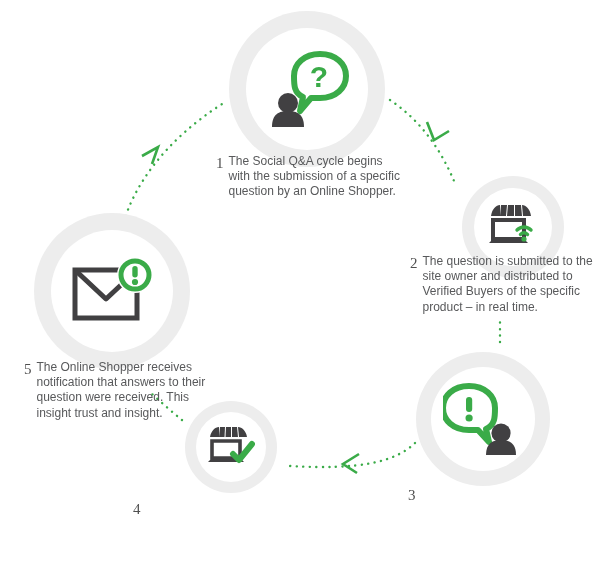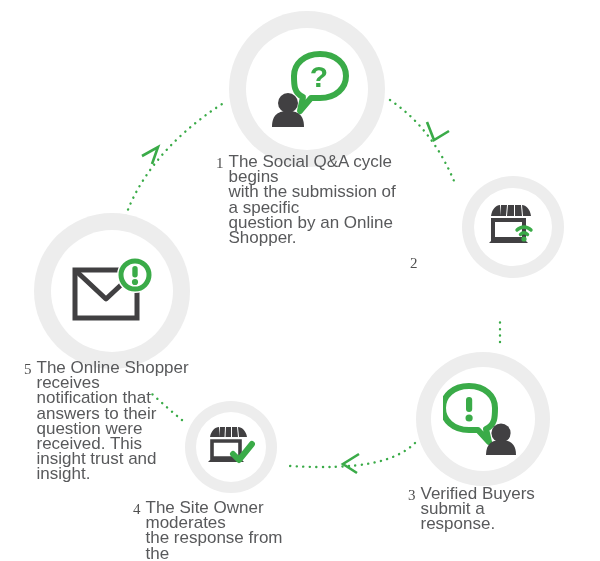--- a/index.html
+++ b/index.html
@@ -87,21 +87,21 @@
   }
   .caption .num {
     font-size: 15px;
     color: #4f4f4f;
     line-height: 1;
     padding-top: 2px;
     padding-right: 5px;
     font-family: "Liberation Serif", serif;
   }
   .caption .txt {
-    font-size: 17px;
+    font-size: 12px;
     line-height: 15.2px;
     color: #58595b;
     white-space: pre-line;
   }
   #caption-1 { left: 216px; top: 154px; width: 185px; }
   #caption-2 { left: 410px; top: 254px; width: 186px; }
   #caption-3 { left: 408px; top: 486px; width: 175px; }
   #caption-4 { left: 133px; top: 500px; width: 160px; }
   #caption-5 { left: 24px; top: 360px; width: 190px; }
 </style>
@@ -232,34 +232,32 @@
 
   <div class="caption" id="caption-1">
     <span class="num">1</span>
     <span class="txt">The Social Q&amp;A cycle begins
 with the submission of a specific
 question by an Online Shopper.</span>
   </div>
 
   <div class="caption" id="caption-2">
     <span class="num">2</span>
+    <span class="txt">The question is submitted to the
+site owner and distributed to
+Verified Buyers of the specific
+product – in real time.</span>
   </div>
 
   <div class="caption" id="caption-3">
     <span class="num">3</span>
-    <span class="txt">Verified Buyers submit a
-response.</span>
   </div>
 
   <div class="caption" id="caption-4">
     <span class="num">4</span>
-    <span class="txt">The Site Owner moderates
-the response from the
-Verified Buyer before
-publishing online.</span>
   </div>
 
   <div class="caption" id="caption-5">
     <span class="num">5</span>
     <span class="txt">The Online Shopper receives
 notification that answers to their
 question were received.  This
 insight trust and insight.</span>
   </div>
 

